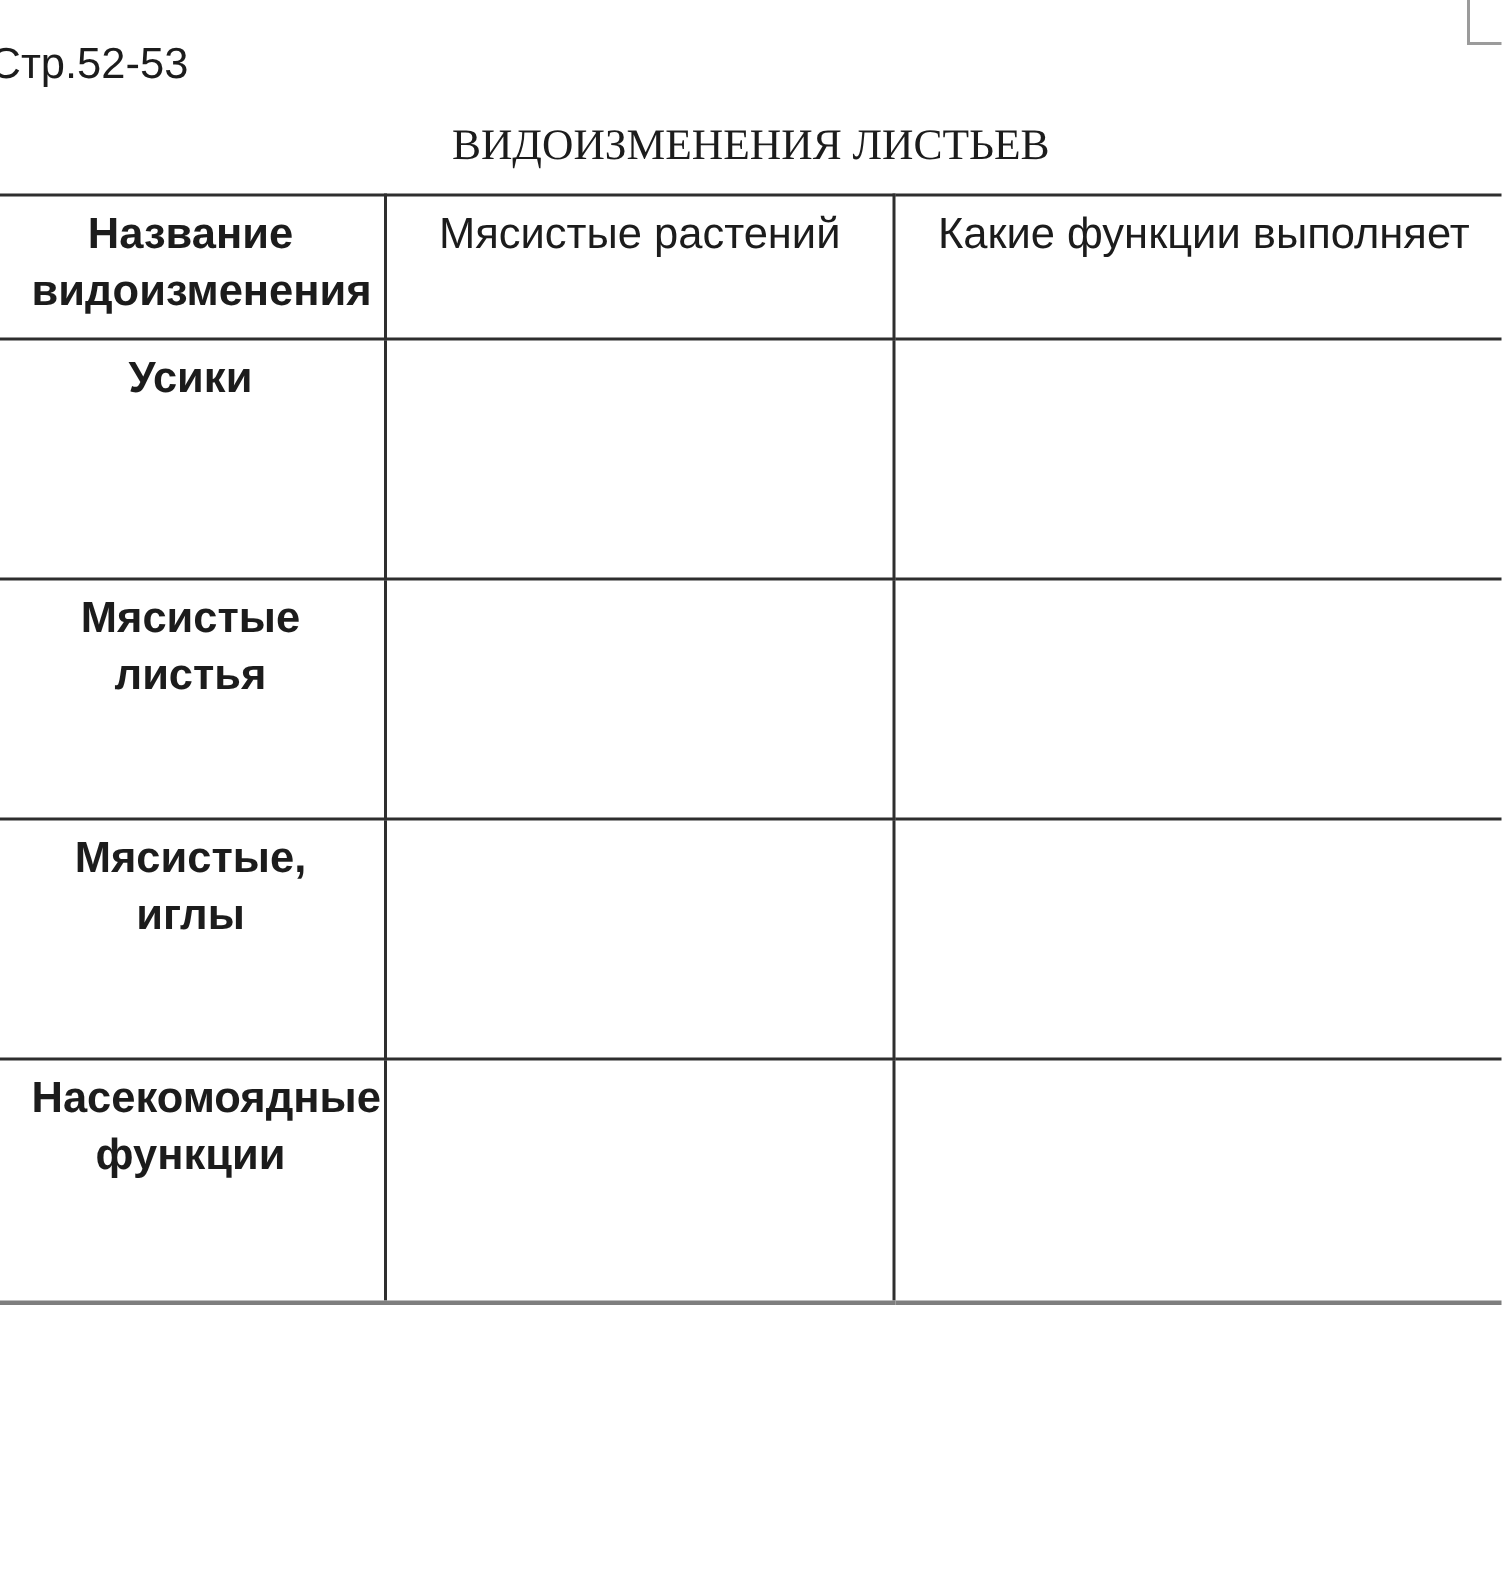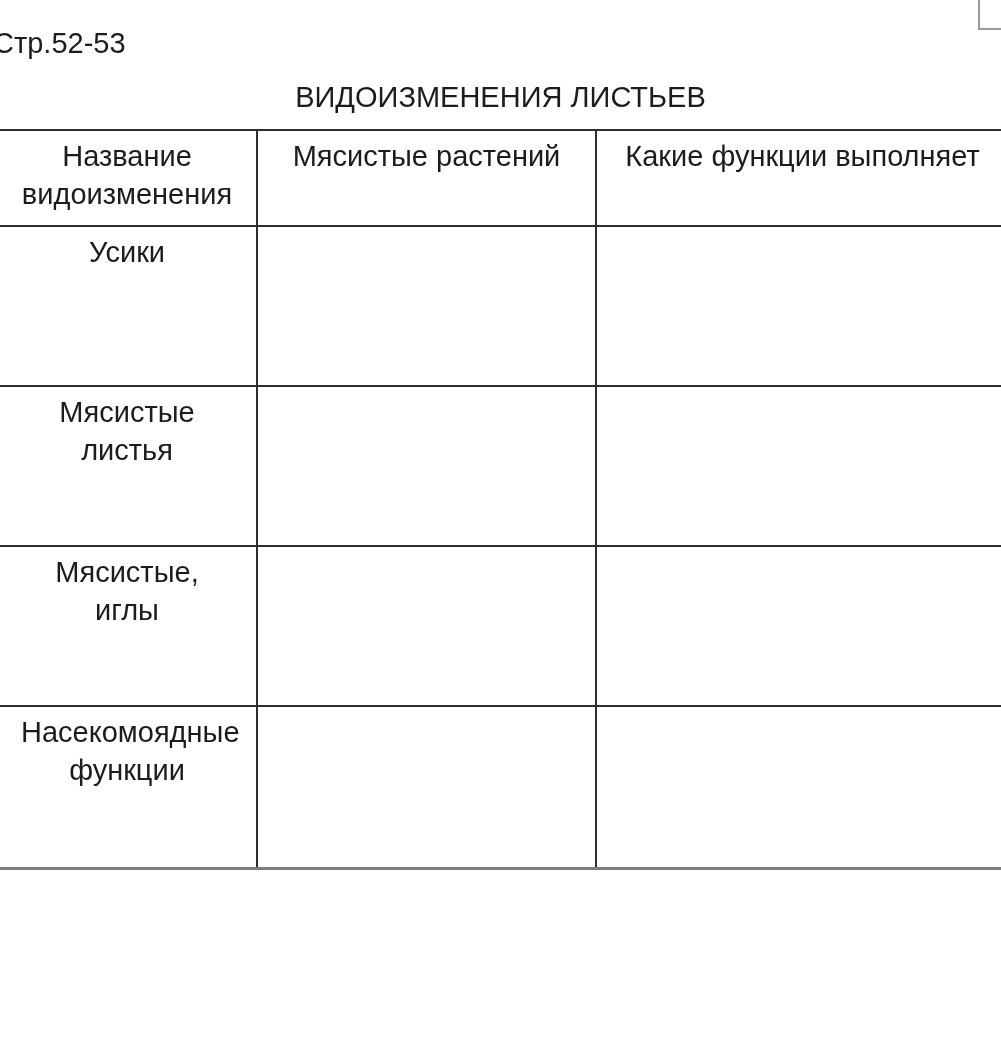--- a/index.html
+++ b/index.html
@@ -25,20 +25,21 @@
   }
   .doc-title {
     position: absolute;
     left: 0;
     top: 80px;
     width: 1001px;
     text-align: center;
     font-size: 29px;
     line-height: 34px;
     white-space: nowrap;
+    font-family: Liberation Serif, serif;
   }
   .worksheet-table {
     position: absolute;
     left: -4px;
     top: 129px;
     border-collapse: collapse;
     table-layout: fixed;
     width: 982px;
   }
   .worksheet-table td {
@@ -55,20 +56,21 @@
   .worksheet-table tr.body-row-last td { height: 154px; }
   .worksheet-table tr.body-row-last td {
     border-bottom: 3px solid #7e7e7e;
   }
   .col-name { width: 250px; }
   .col-examples { width: 329px; }
   .col-functions { width: 403px; }
   .name-inner {
     max-width: 212px;
     margin: 0 auto;
+    font-weight: bold;
   }
   .corner-box {
     position: absolute;
     left: 978px;
     top: -3px;
     width: 26px;
     height: 31px;
     border-left: 2px solid #9b9b9b;
     border-bottom: 2px solid #9b9b9b;
     background: #ffffff;

